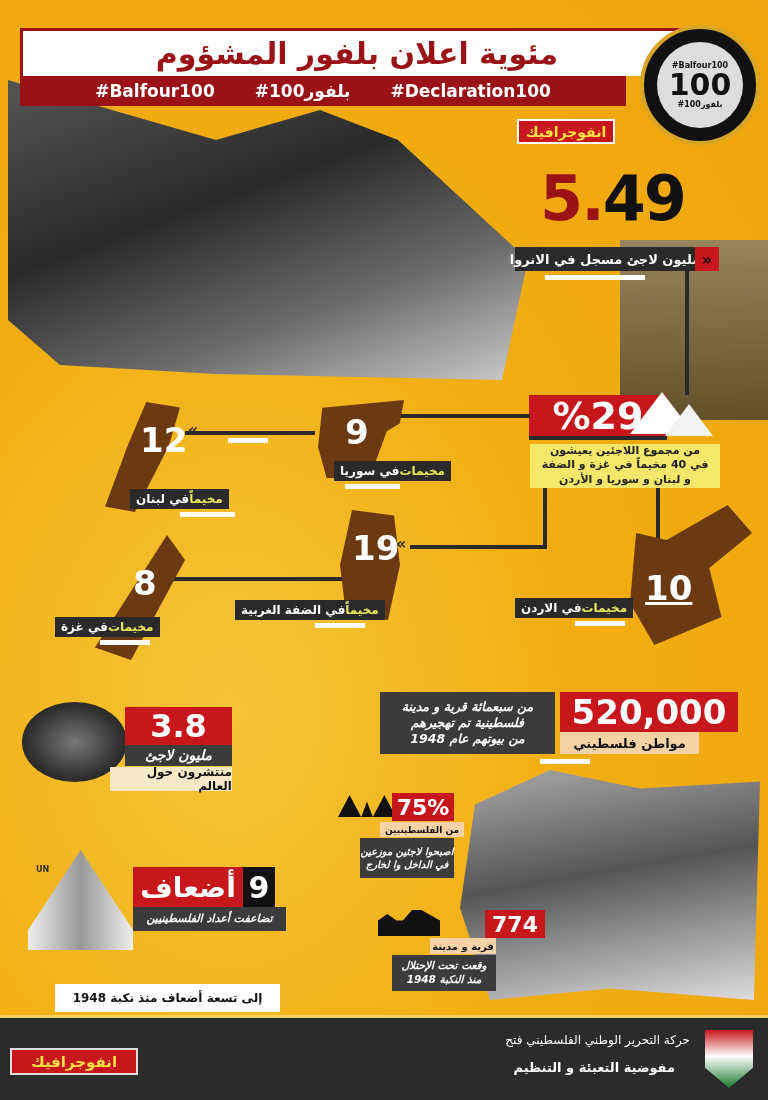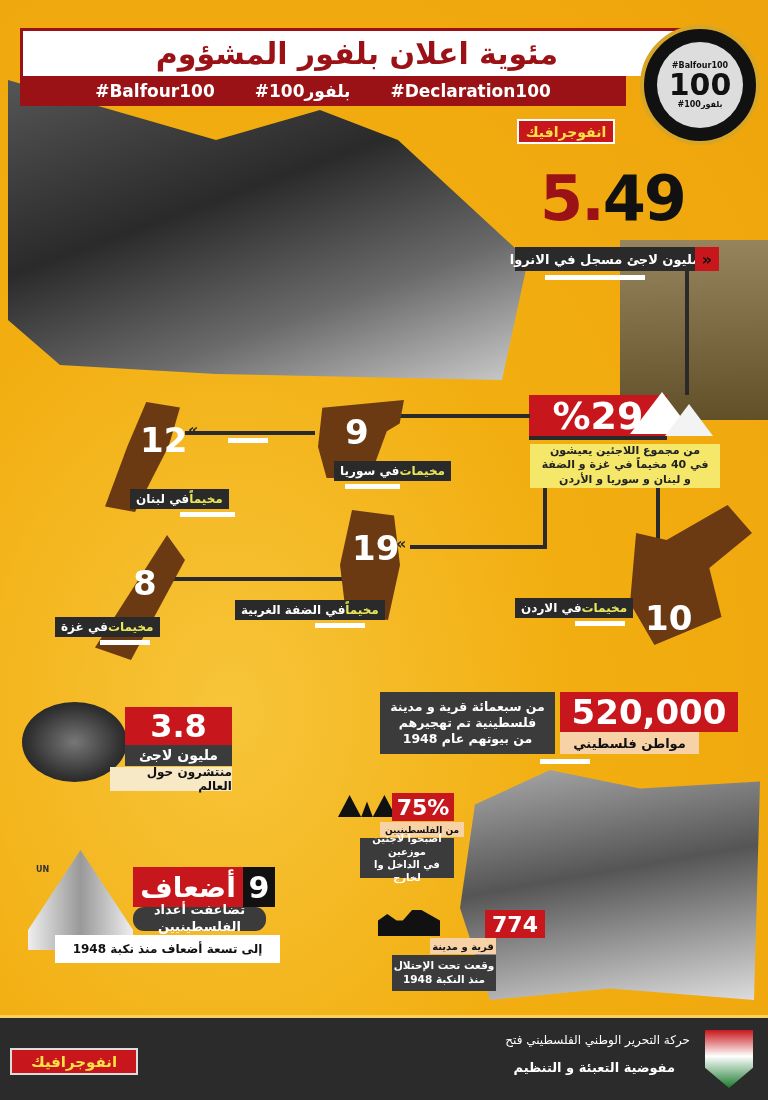--- a/index.html
+++ b/index.html
@@ -14,21 +14,21 @@
   .tag-red { background:#c8171c; color:#fde046; font-weight:bold; border:2px solid #fff; font-size:14px; display:flex; align-items:center; justify-content:center; direction:rtl; }
   .dark-label { background:#2a2a2a; color:#fff; font-weight:bold; font-size:12px; display:flex; align-items:center; justify-content:center; direction:rtl; padding:0 6px; white-space:nowrap; }
   .dark-label .hl { color:#e8e85a; }
   .white-bar { background:#fff; height:5px; position:absolute; }
   .map-shape { position:absolute; background:#6b3a12; }
   .map-num { position:absolute; color:#fff; font-weight:bold; font-size:34px; }
   .line { position:absolute; background:#2a2a2a; }
   .arrow { position:absolute; color:#2a2a2a; font-weight:bold; font-size:16px; }
   .red-num { background:#c8171c; color:#fff; font-weight:bold; display:flex; align-items:center; justify-content:center; }
   .peach { background:#f7d2a6; color:#111; font-weight:bold; display:flex; align-items:center; justify-content:center; direction:rtl; }
-  .grey-box { background:#3b3b3b; color:#fff; font-weight:bold; display:flex; align-items:center; justify-content:center; direction:rtl; text-align:center; line-height:1.3; }
+  .grey-box { background:#3b3b3b; color:#fff; font-weight:bold; display:flex; align-items:center; justify-content:center; direction:rtl; text-align:center; line-height:1.3;font-style:italic; }
   .footer { position:absolute; left:0; top:1015px; width:768px; height:85px; background:#2b2b2b; border-top:3px solid #f7d060; }
   .footer-btn { position:absolute; background:#c8171c; border:2px solid #ddd; display:flex; align-items:center; justify-content:center; font-weight:bold; font-size:15px; direction:rtl; }
 </style>
 </head>
 <body>
 
 <div class="bg-grad"></div>
 
 <div class="photo" style="left:8px; top:80px; width:520px; height:300px; border:none; background:linear-gradient(160deg,#555 0%,#2a2a2a 40%,#6a6a6a 70%,#ccc 100%); clip-path:polygon(0 0,40% 20%,60% 10%,75% 20%,100% 60%,95% 100%,40% 98%,10% 95%,0 80%);"></div>
 
@@ -107,21 +107,21 @@
 
 <div class="map-shape" style="left:95px; top:535px; width:90px; height:125px; clip-path:polygon(80% 0,100% 20%,40% 100%,0 90%);"></div>
 <div class="map-num" style="left:133px; top:563px;">8</div>
 <div class="abs dark-label" style="left:55px; top:617px; height:20px;">
   <span class="hl">مخيمات</span>
     <span> في غزة</span>
 </div>
 <div class="white-bar" style="left:100px; top:640px; width:50px;"></div>
 
 <div class="map-shape" style="left:630px; top:505px; width:122px; height:140px; clip-path:polygon(80% 0,100% 20%,65% 45%,75% 80%,20% 100%,0 70%,5% 20%,30% 25%);"></div>
-<div class="map-num" style="left:645px; top:598px;">10</div>
+<div class="map-num" style="left:645px; top:568px;text-decoration:underline;">10</div>
 <div class="abs dark-label" style="left:515px; top:598px; height:20px;">
   <span class="hl">مخيمات</span>
     <span> في الاردن</span>
 </div>
 <div class="white-bar" style="left:575px; top:621px; width:50px;"></div>
 
 <div class="abs grey-box" style="left:380px; top:692px; width:175px; height:62px; font-size:12.5px; flex-direction:column;">
   <div>من سبعمائة قرية و مدينة</div>
   <div>فلسطينية  تم  تهجيرهم</div>
   <div>من بيوتهم عام 1948</div>
@@ -142,22 +142,22 @@
   <div>اصبحوا لاجئين موزعين</div>
   <div>في الداخل وا لخارج</div>
 </div>
 
 <div class="photo" style="left:460px; top:770px; width:300px; height:230px; border:none; background:linear-gradient(170deg,#aaa 0%,#555 45%,#ddd 100%); clip-path:polygon(5% 15%,30% 0,60% 8%,100% 5%,98% 100%,50% 95%,10% 100%,0 60%);"></div>
 
 <div class="abs" style="left:28px; top:850px; width:105px; height:100px; background:linear-gradient(90deg,#eee,#999 50%,#eee); clip-path:polygon(50% 0,100% 80%,100% 100%,0 100%,0 80%);"></div>
 <div class="abs" style="left:36px; top:865px; font-size:8px; font-weight:bold; color:#333;">UN</div>
 <div class="abs red-num" style="left:133px; top:867px; width:110px; height:40px; font-size:28px; direction:rtl;">أضعاف</div>
 <div class="abs" style="left:243px; top:867px; width:32px; height:40px; background:#111; color:#fff; font-size:30px; font-weight:bold; display:flex; align-items:center; justify-content:center;">9</div>
-<div class="abs grey-box" style="left:133px; top:907px; width:133px; height:24px; font-size:13px;border-radius:11px;">تضاعفت أعداد الفلسطينيين</div>
-<div class="abs" style="left:55px; top:935px; width:225px; height:28px; background:#fff; color:#111; font-size:12px; font-weight:bold; display:flex; align-items:center; justify-content:center; direction:rtl;">إلى تسعة أضعاف منذ نكبة 1948</div>
+<div class="abs grey-box" style="left:133px; top:907px; width:153px; height:24px; font-size:11px;">تضاعفت أعداد الفلسطينيين</div>
+<div class="abs" style="left:55px; top:984px; width:225px; height:28px; background:#fff; color:#111; font-size:12px; font-weight:bold; display:flex; align-items:center; justify-content:center; direction:rtl;">إلى تسعة أضعاف منذ نكبة 1948</div>
 
 <div class="abs" style="left:378px; top:910px; width:62px; height:26px; background:#111; clip-path:polygon(0 40%,15% 15%,30% 40%,40% 40%,55% 0,70% 0,85% 20%,100% 40%,100% 100%,0 100%);"></div>
 <div class="abs red-num" style="left:437px; top:910px; width:60px; height:28px; font-size:22px;margin-left:48px;">774</div>
 <div class="abs peach" style="left:430px; top:938px; width:66px; height:16px; font-size:10px;">قرية و مدينة</div>
 <div class="abs grey-box" style="left:392px; top:955px; width:104px; height:36px; font-size:10.5px; flex-direction:column;">
   <div>وقعت تحت الإحتلال</div>
   <div>منذ النكبة 1948</div>
 </div>
 
 <div class="footer">

